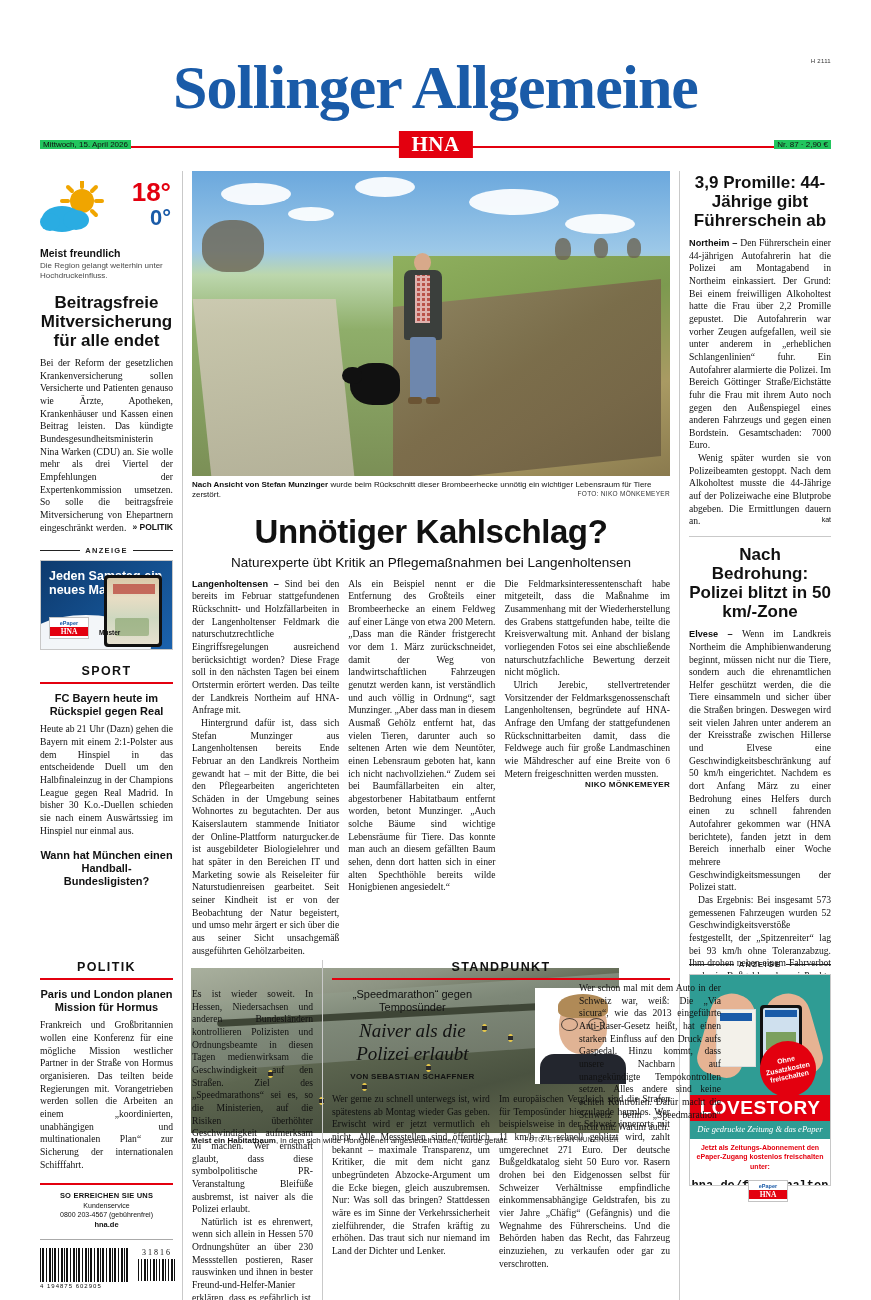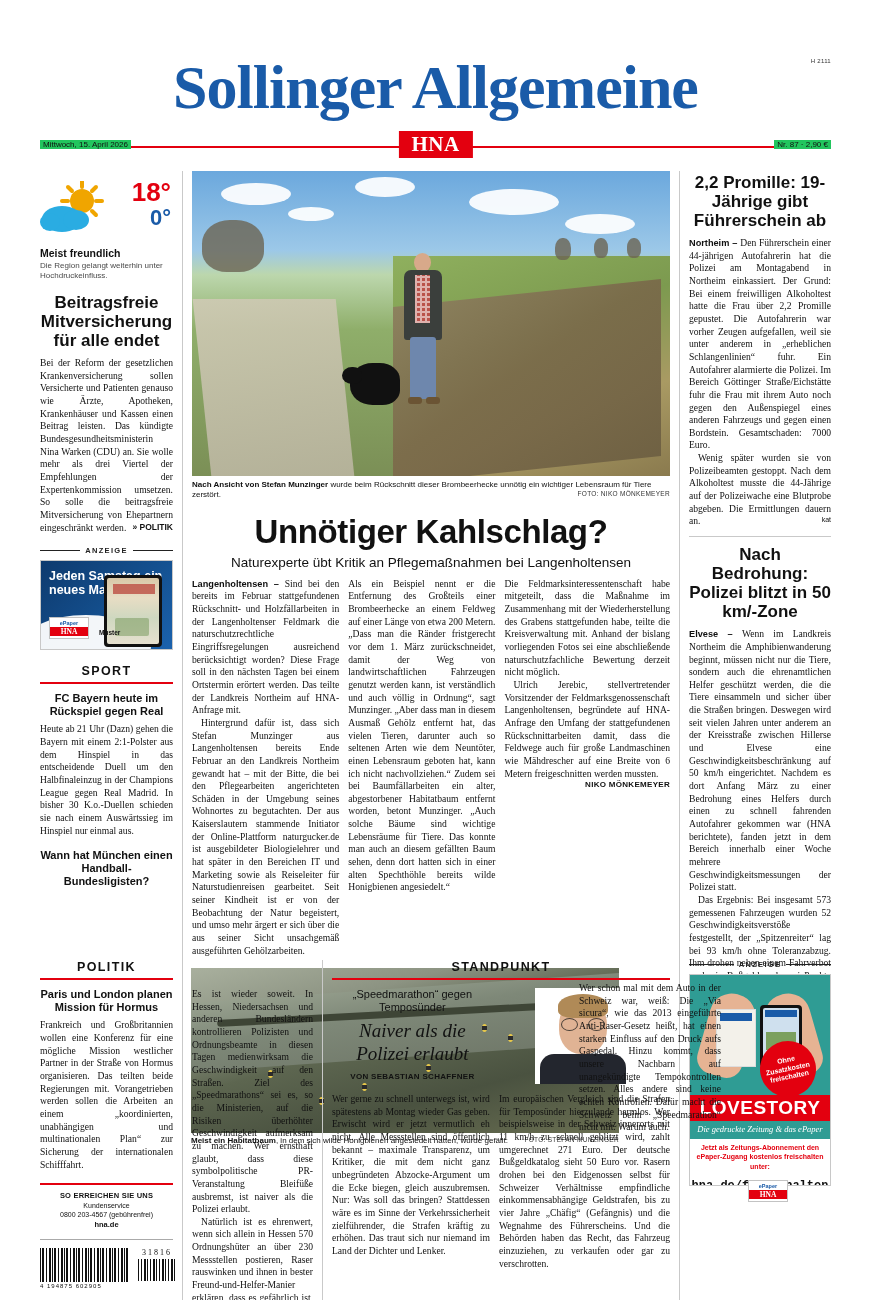--- a/index.html
+++ b/index.html
@@ -389,21 +389,21 @@
             <div class="body-text">Die Feldmarksinteressentenschaft habe mitgeteilt, dass die Maßnahme im Zusammenhang mit der Wiederherstellung des Grabens stattgefunden habe, teilte die Kreisverwaltung mit. Anhand der bislang vorliegenden Fotos sei eine abschließende naturschutzfachliche Bewertung derzeit nicht möglich.</div>
             <div class="body-text" style="text-indent:9px;">Ulrich Jerebic, stellvertretender Vorsitzender der Feldmarksgenossenschaft Langenholtensen, begründete auf HNA-Anfrage den Umfang der stattgefundenen Rückschnittarbeiten damit, dass die Feldwege auch für große Landmaschinen wie Mähdrescher auf eine Breite von 6 Metern freigeschnitten werden mussten.</div>
             <div class="byline">NIKO MÖNKEMEYER</div>
           </div>
         </div>
 
         <div style="position:absolute;"></div>
       </div>
 
       <div class="col-right">
-        <div class="hl-left" style="margin-top:2px;">2,2 Promille: 19-Jährige gibt Führerschein ab</div>
+        <div class="hl-left" style="margin-top:2px;">3,9 Promille: 44-Jährige gibt Führerschein ab</div>
         <div class="body-text"><span class="lead">Northeim – </span><span>Den Führerschein einer 44-jährigen Autofahrerin hat die Polizei am Montagabend in Northeim einkassiert. Der Grund: Bei einem freiwilligen Alkoholtest hatte die Frau über 2,2 Promille gepustet. Die Autofahrerin war vorher Zeugen aufgefallen, weil sie unter anderem in „erheblichen Schlangenlinien“ fuhr. Ein Autofahrer alarmierte die Polizei. Im Bereich Göttinger Straße/Eichstätte fuhr die Frau mit ihrem Auto noch gegen den Außenspiegel eines anderen Fahrzeugs und gegen einen Bordstein. Gesamtschaden: 7000 Euro.</span></div>
         <div class="body-text" style="text-indent:9px;"><span>Wenig später wurden sie von Polizeibeamten gestoppt. Nach dem Alkoholtest musste die 44-Jährige auf der Polizeiwache eine Blutprobe abgeben. Die Ermittlungen dauern an.</span> <span style="font-family:'Liberation Sans',sans-serif;font-size:7px;float:right;">kat</span></div>
 
         <div class="mini-rule"></div>
 
         <div class="hl-left" style="margin-top:4px;">Nach Bedrohung: Polizei blitzt in 50 km/-Zone</div>
         <div class="body-text"><span class="lead">Elvese – </span><span>Wenn im Landkreis Northeim die Amphibienwanderung beginnt, müssen nicht nur die Tiere, sondern auch die ehrenamtlichen Helfer geschützt werden, die die Tiere einsammeln und sicher über die Straßen bringen. Deswegen wird seit vielen Jahren unter anderem an der Kreisstraße zwischen Hillerse und Elvese eine Geschwindigkeitsbeschränkung auf 50 km/h eingerichtet. Nachdem es dort Anfang März zu einer Bedrohung eines Helfers durch einen zu schnell fahrenden Autofahrer gekommen war (HNA berichtete), fanden jetzt in dem Bereich innerhalb einer Woche mehrere Geschwindigkeitsmessungen der Polizei statt.</span></div>
         <div class="body-text" style="text-indent:9px;"><span>Das Ergebnis: Bei insgesamt 573 gemessenen Fahrzeugen wurden 52 Geschwindigkeitsverstöße festgestellt, der „Spitzenreiter“ lag bei 93 km/h ohne Toleranzabzug. Ihm drohen neben einem Fahrverbot auch ein Bußgeld und zwei Punkte in Flensburg.</span> <span style="font-family:'Liberation Sans',sans-serif;font-size:7px;float:right;">kat</span></div>
       </div>
     </div>

